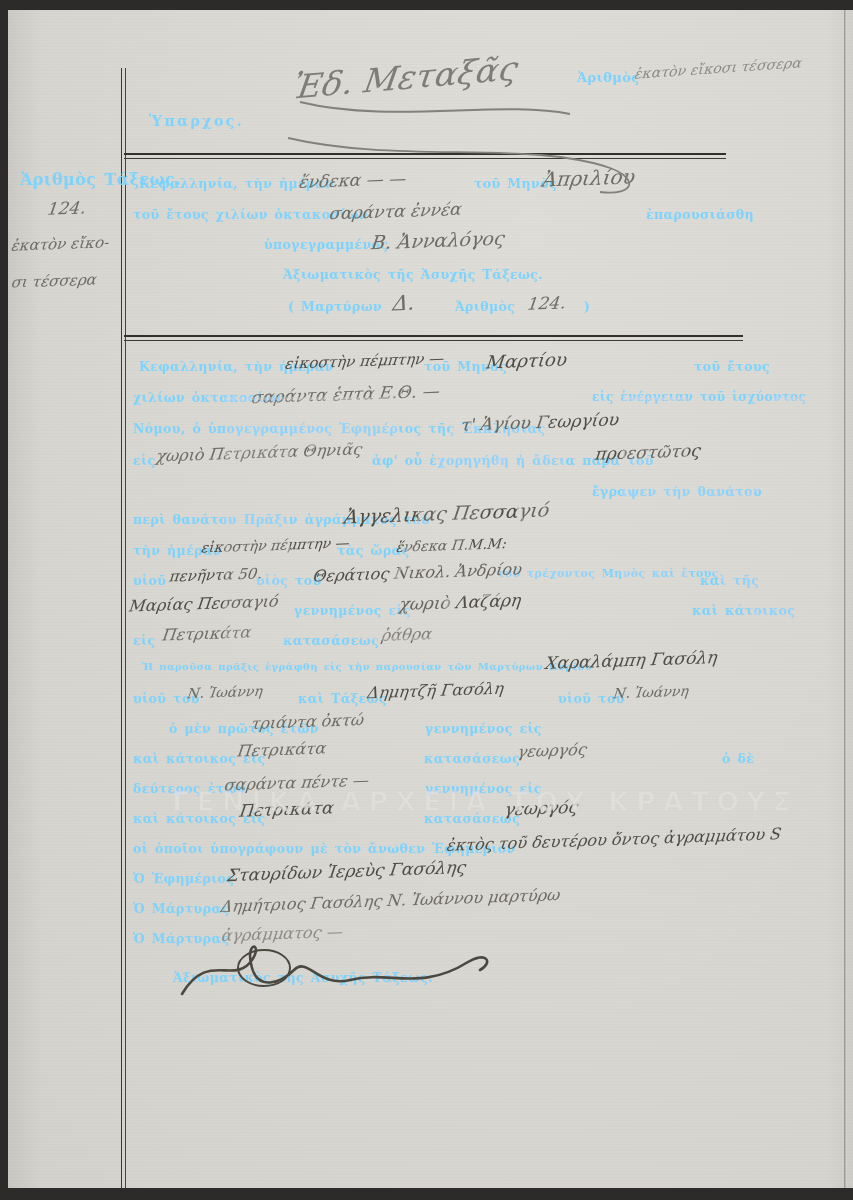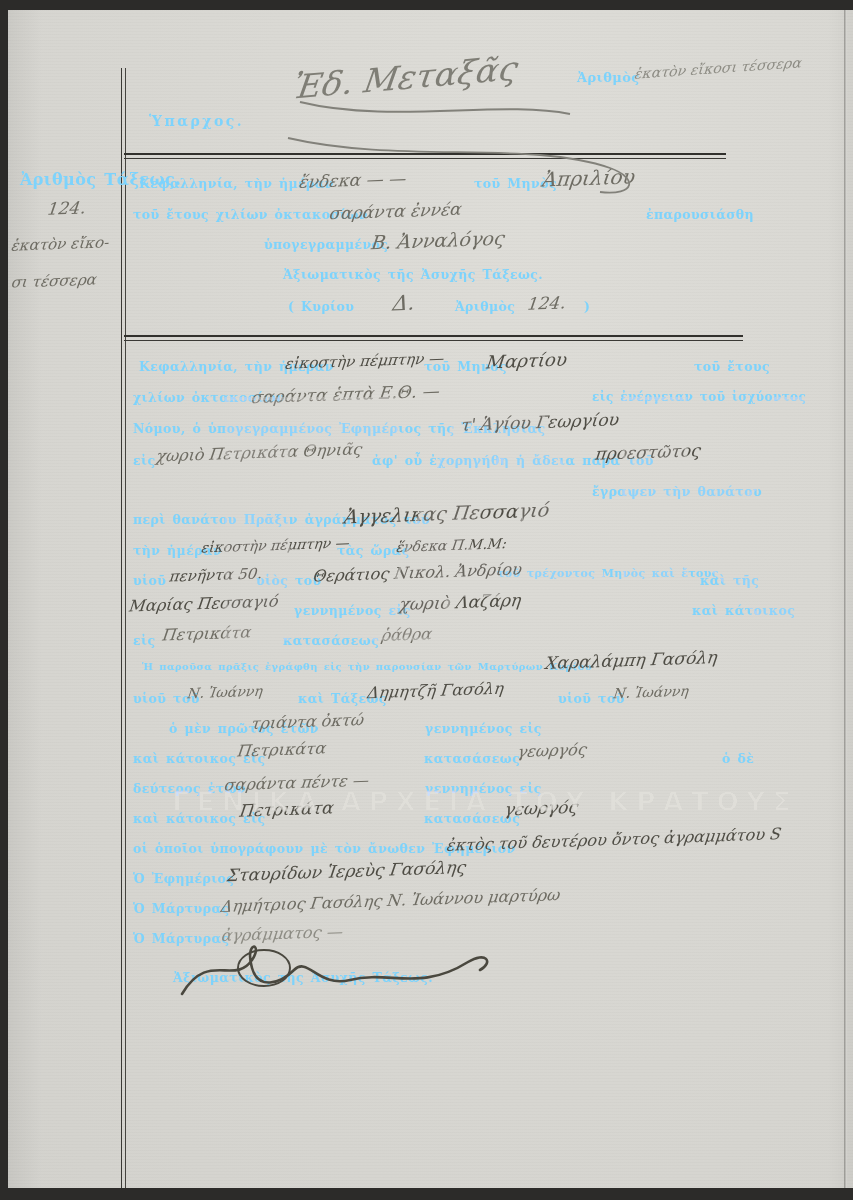--- a/index.html
+++ b/index.html
@@ -57,21 +57,21 @@
   <div class="pr" style="left:139px;top:176px;">Κεφαλληνία, τὴν ἡμέραν</div>
   <div class="hw" style="left:300px;top:170px;font-size:17px;">ἕνδεκα — —</div>
   <div class="pr" style="left:474px;top:176px;">τοῦ Μηνὸς</div>
   <div class="hw" style="left:543px;top:166px;font-size:20px;">Ἀπριλίου</div>
   <div class="pr" style="left:133px;top:207px;">τοῦ ἔτους χιλίων ὀκτακοσίων</div>
   <div class="hw" style="left:330px;top:201px;font-size:17px;">σαράντα ἐννέα</div>
   <div class="pr" style="left:646px;top:207px;">ἐπαρουσιάσθη</div>
   <div class="pr" style="left:264px;top:237px;">ὑπογεγραμμένος</div>
   <div class="hw" style="left:372px;top:229px;font-size:19px;">Β. Ἀνναλόγος</div>
   <div class="pr" style="left:283px;top:267px;">Ἀξιωματικὸς τῆς Ἀσυχῆς Τάξεως.</div>
-  <div class="pr" style="left:288px;top:299px;">( Κυρίου</div>
+  <div class="pr" style="left:288px;top:299px;">( Μαρτύρων</div>
   <div class="hw" style="left:393px;top:291px;font-size:21px;">Δ.</div>
   <div class="pr" style="left:455px;top:299px;">Ἀριθμὸς</div>
   <div class="hw" style="left:528px;top:293px;font-size:17px;">124.</div>
   <div class="pr" style="left:584px;top:299px;">)</div>
 
   <div class="pr" style="left:139px;top:359px;">Κεφαλληνία, τὴν ἡμέραν</div>
   <div class="hw dk" style="left:286px;top:352px;font-size:15px;">εἰκοστὴν πέμπτην —</div>
   <div class="pr" style="left:424px;top:359px;">τοῦ Μηνὸς</div>
   <div class="hw dk" style="left:487px;top:350px;font-size:18px;">Μαρτίου</div>
   <div class="pr" style="left:694px;top:359px;">τοῦ ἔτους</div>

